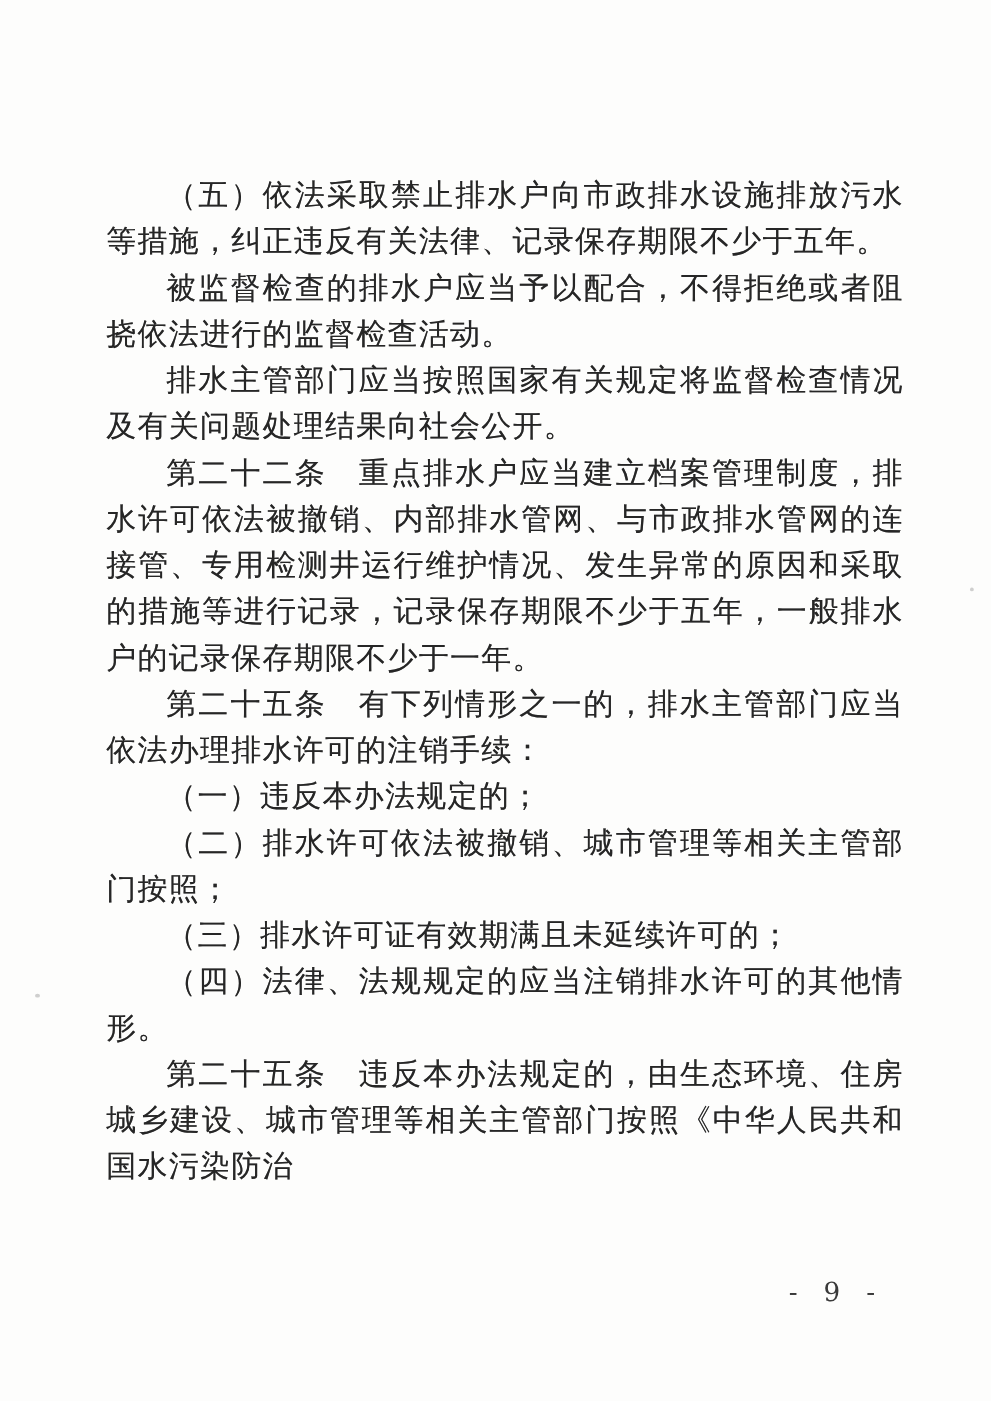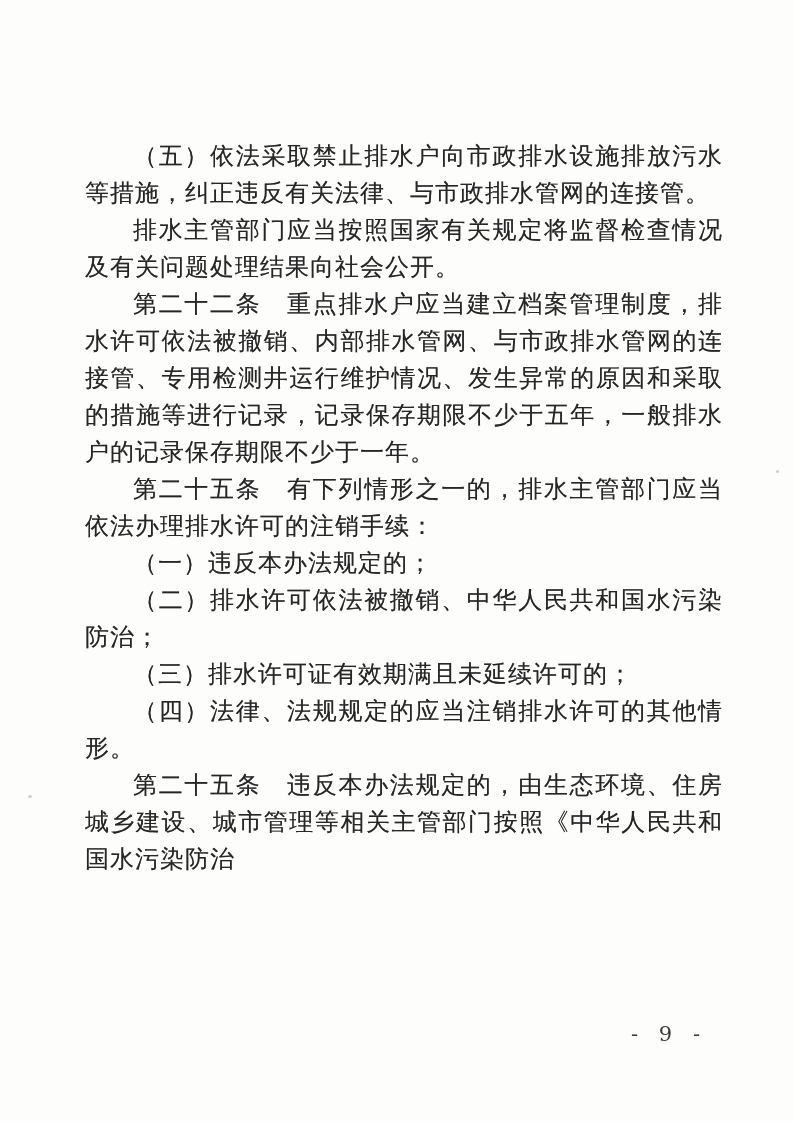--- a/index.html
+++ b/index.html
@@ -50,26 +50,27 @@
     border-radius: 50%;
   }
   .speck.s1 { left: 28px; top: 795px; width: 4px; height: 3px; }
   .speck.s2 { left: 776px; top: 470px; width: 3px; height: 3px; }
 </style>
 </head>
 <body>
 
 <div class="page">
   <div class="content" id="paragraphs">
-      <p class="para list-item">（五）依法采取禁止排水户向市政排水设施排放污水等措施，纠正违反有关法律、与市政排水管网的连接管。</p>
+      <p class="para list-item">（五）依法采取禁止排水户向市政排水设施排放污水等措施，纠正违反有关法律、记录保存期限不少于五年。</p>
+      <p class="para body">被监督检查的排水户应当予以配合，不得拒绝或者阻挠依法进行的监督检查活动。</p>
       <p class="para body">排水主管部门应当按照国家有关规定将监督检查情况及有关问题处理结果向社会公开。</p>
       <p class="para article">第二十二条　重点排水户应当建立档案管理制度，排水许可依法被撤销、内部排水管网、与市政排水管网的连接管、专用检测井运行维护情况、发生异常的原因和采取的措施等进行记录，记录保存期限不少于五年，一般排水户的记录保存期限不少于一年。</p>
       <p class="para article">第二十五条　有下列情形之一的，排水主管部门应当依法办理排水许可的注销手续：</p>
       <p class="para list-item">（一）违反本办法规定的；</p>
-      <p class="para list-item">（二）排水许可依法被撤销、中华人民共和国水污染防治；</p>
+      <p class="para list-item">（二）排水许可依法被撤销、城市管理等相关主管部门按照；</p>
       <p class="para list-item">（三）排水许可证有效期满且未延续许可的；</p>
       <p class="para list-item">（四）法律、法规规定的应当注销排水许可的其他情形。</p>
       <p class="para article">第二十五条　违反本办法规定的，由生态环境、住房城乡建设、城市管理等相关主管部门按照《中华人民共和国水污染防治</p>
     </div>
   <div class="page-number">- 9 -</div>
   <div class="speck s1"></div>
   <div class="speck s2"></div>
 </div>
 
 </body></html>

